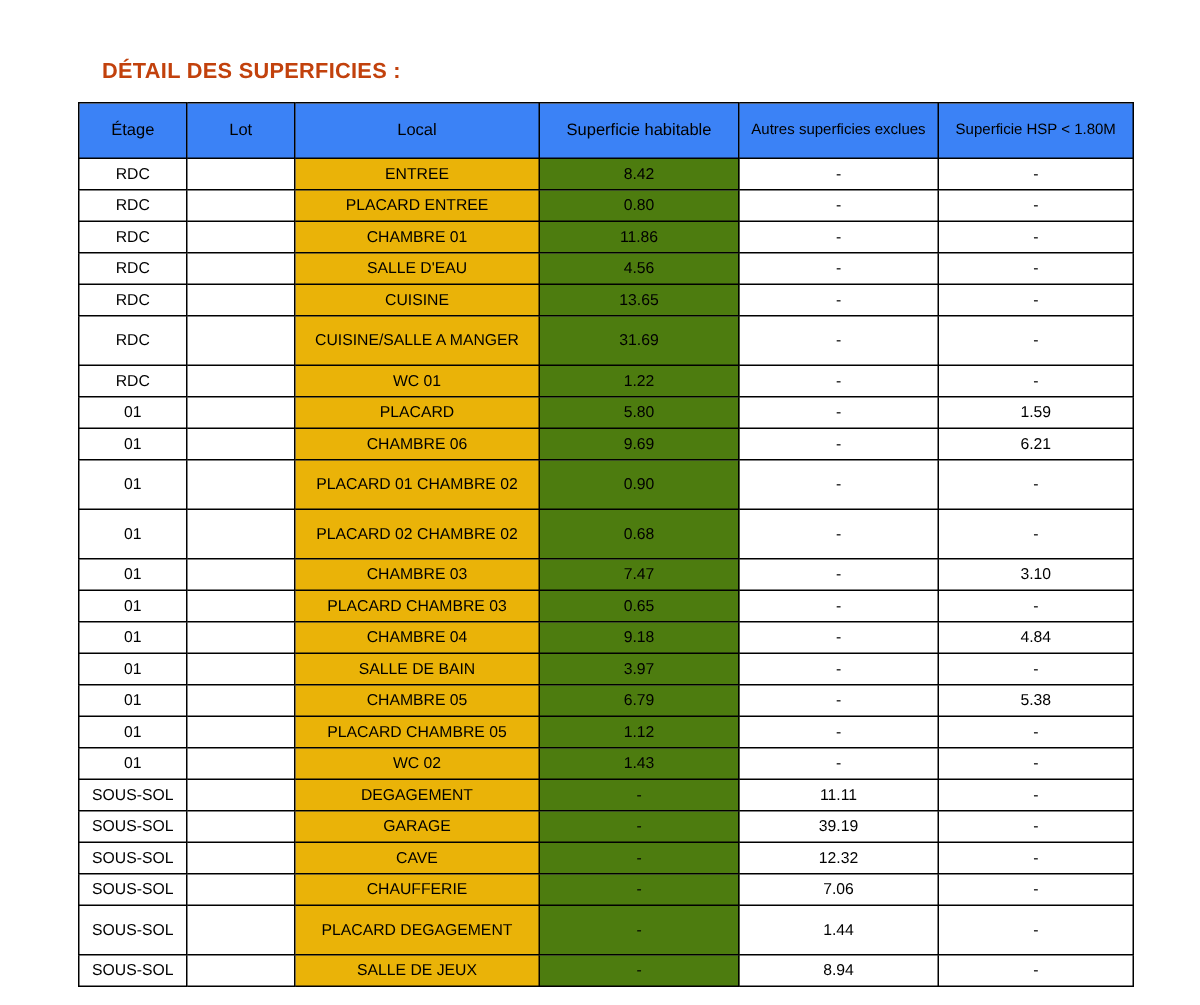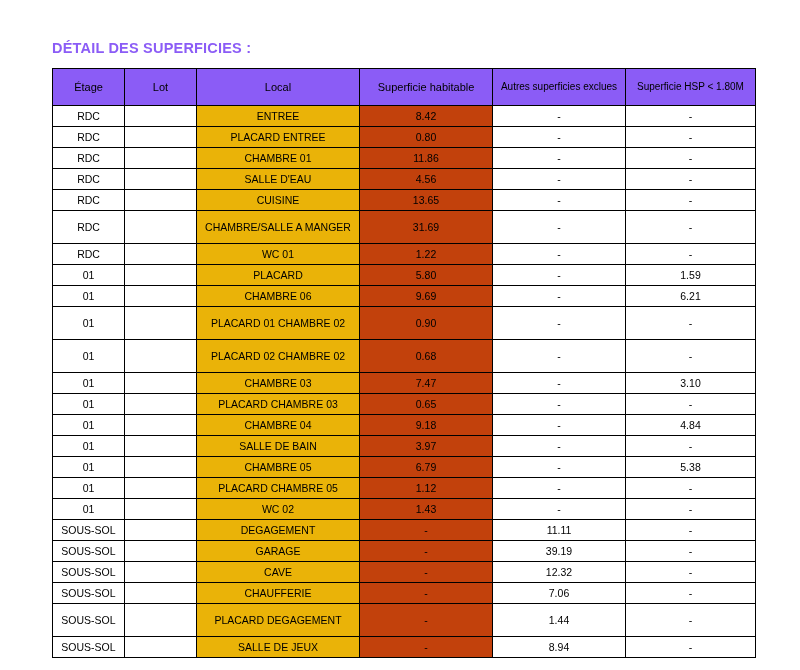--- a/index.html
+++ b/index.html
@@ -18,22 +18,22 @@
     position: relative;
     width: 800px;
     height: 670px;
     box-sizing: border-box;
     padding: 40px 45px 0 52px;
   }
   .doc-title {
     font-size: 14.5px;
     font-weight: bold;
     letter-spacing: 0.2px;
-    margin: 0 0 12px 0;
-    color: #8b5cf6;
+    margin: 0 0 12px 16px;
+    color: #c2410c;
   }
   table.areas {
     border-collapse: collapse;
     width: 703px;
     table-layout: fixed;
     font-size: 10.5px;
   }
   table.areas td, table.areas th {
     border: 1px solid #000000;
     padding: 2px 3px;
@@ -55,30 +55,30 @@
   }
   .group-head {
     font-weight: bold;
     font-size: 11px;
     background: #ffffff;
   }
   .hdr {
     font-weight: bold;
     font-size: 11px;
     height: 32px;
-    background: #8b5cf6;
+    background: #3b82f6;
   }
   .hdr.small {
     font-size: 10px;
   }
   .row-cell {
     height: 16px;
   }
   .shaded {
-    background: #c2410c;
+    background: #4d7c0f;
   }
   .local-cell {
     background: #eab308;
   }
   .tall {
     height: 28px;
   }
 </style>
 </head>
 <body>
@@ -149,21 +149,21 @@
         <td class="row-cell"></td>
         <td class="row-cell local-cell">CUISINE</td>
         <td class="row-cell shaded">13.65</td>
         <td class="row-cell">-</td>
         <td class="row-cell">-</td>
       </tr>
 
       <tr>
         <td class="row-cell tall">RDC</td>
         <td class="row-cell tall"></td>
-        <td class="row-cell tall local-cell">CHAMBRE/SALLE A MANGER</td>
+        <td class="row-cell tall local-cell">CUISINE/SALLE A MANGER</td>
         <td class="row-cell tall shaded">31.69</td>
         <td class="row-cell tall">-</td>
         <td class="row-cell tall">-</td>
       </tr>
 
       <tr>
         <td class="row-cell">RDC</td>
         <td class="row-cell"></td>
         <td class="row-cell local-cell">WC 01</td>
         <td class="row-cell shaded">1.22</td>

